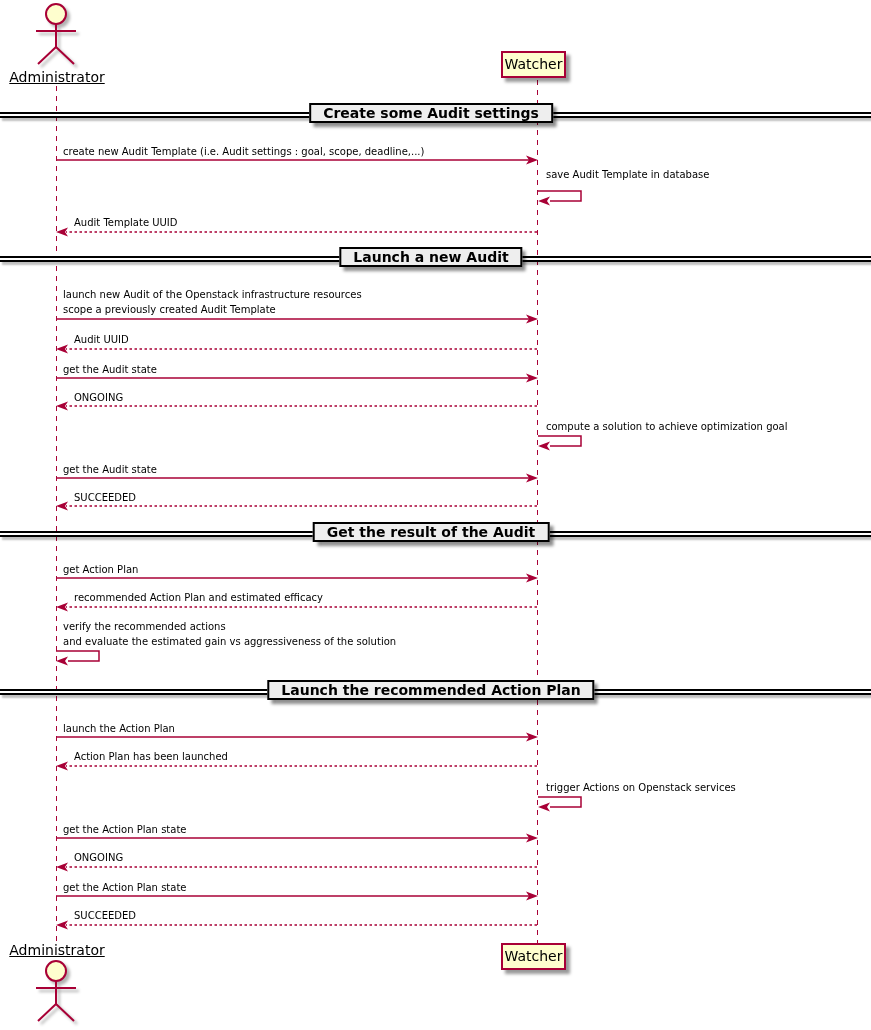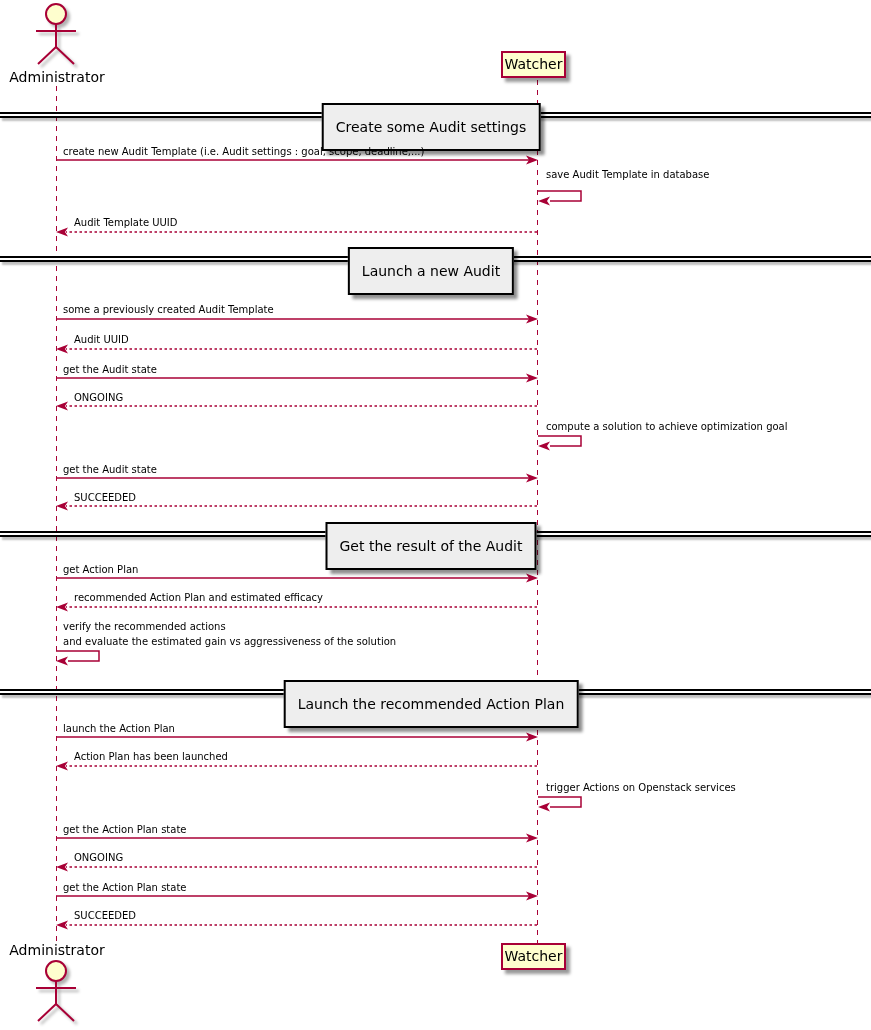--- a/index.html
+++ b/index.html
@@ -11,28 +11,28 @@
   .dash{stroke-dasharray:2.5,2.5;}
   .head{fill:#A80036;stroke:none;}
   .actor-g{filter:drop-shadow(3px 3px 1.5px rgba(0,0,0,0.30));}
   .actor-g line{stroke:#A80036;stroke-width:2;}
   .actor-head{fill:#FEFECE;stroke:#A80036;stroke-width:2;}
 
   .divlines{position:absolute;left:0;width:871px;height:2px;background:#fff;
             border-top:2px solid #000;border-bottom:2px solid #000;z-index:2;
             box-shadow:2px 3px 2px rgba(0,0,0,0.25);}
   .divbox{position:absolute;left:431px;transform:translateX(-50%);z-index:3;
-          background:#EEEEEE;border:2px solid #000;padding:14px 12px;
-          font-size:14px;font-weight:normal;white-space:nowrap;
+          background:#EEEEEE;border:2px solid #000;padding:0 12px;
+          font-size:14px;font-weight:bold;white-space:nowrap;
           box-shadow:4px 4px 3px rgba(0,0,0,0.45);}
   .pbox{position:absolute;width:65px;height:27px;box-sizing:border-box;z-index:3;
         background:#FEFECE;border:2px solid #A80036;text-align:center;
         font-size:14px;line-height:23px;box-shadow:4px 4px 3px rgba(0,0,0,0.40);}
   .alabel{position:absolute;transform:translateX(-50%);z-index:3;
-          font-size:14px;white-space:nowrap;}
+          font-size:14px;white-space:nowrap;text-decoration:underline;}
   .msg{position:absolute;z-index:3;font-size:10px;line-height:15px;white-space:nowrap;}
 </style>
 </head>
 <body>
 
 <div id="canvas">
 
   <svg width="871" height="1030" viewBox="0 0 871 1030">
 
     <line class="life" x1="56.5" y1="86" x2="56.5" y2="943"></line>
@@ -155,21 +155,22 @@
   <div class="pbox" style="left:501px;top:51px">Watcher</div>
   <div class="pbox" style="left:501px;top:943px">Watcher</div>
 
   <div class="alabel" style="left:57px;top:69px">Administrator</div>
   <div class="alabel" style="left:57px;top:942px">Administrator</div>
 
   <div class="msg" style="left:63px;top:144px">create new Audit Template (i.e. Audit settings : goal, scope, deadline,...)</div>
   <div class="msg" style="left:546px;top:167px">save Audit Template in database</div>
   <div class="msg" style="left:74px;top:215px">Audit Template UUID</div>
 
-  <div class="msg" style="left:63px;top:302px">some a previously created Audit Template</div>
+  <div class="msg" style="left:63px;top:287px">launch new Audit of the Openstack infrastructure resources</div>
+  <div class="msg" style="left:63px;top:302px">scope a previously created Audit Template</div>
   <div class="msg" style="left:74px;top:332px">Audit UUID</div>
   <div class="msg" style="left:63px;top:362px">get the Audit state</div>
   <div class="msg" style="left:74px;top:390px">ONGOING</div>
   <div class="msg" style="left:546px;top:419px">compute a solution to achieve optimization goal</div>
   <div class="msg" style="left:63px;top:462px">get the Audit state</div>
   <div class="msg" style="left:74px;top:490px">SUCCEEDED</div>
 
   <div class="msg" style="left:63px;top:562px">get Action Plan</div>
   <div class="msg" style="left:74px;top:590px">recommended Action Plan and estimated efficacy</div>
   <div class="msg" style="left:63px;top:619px">verify the recommended actions</div>

